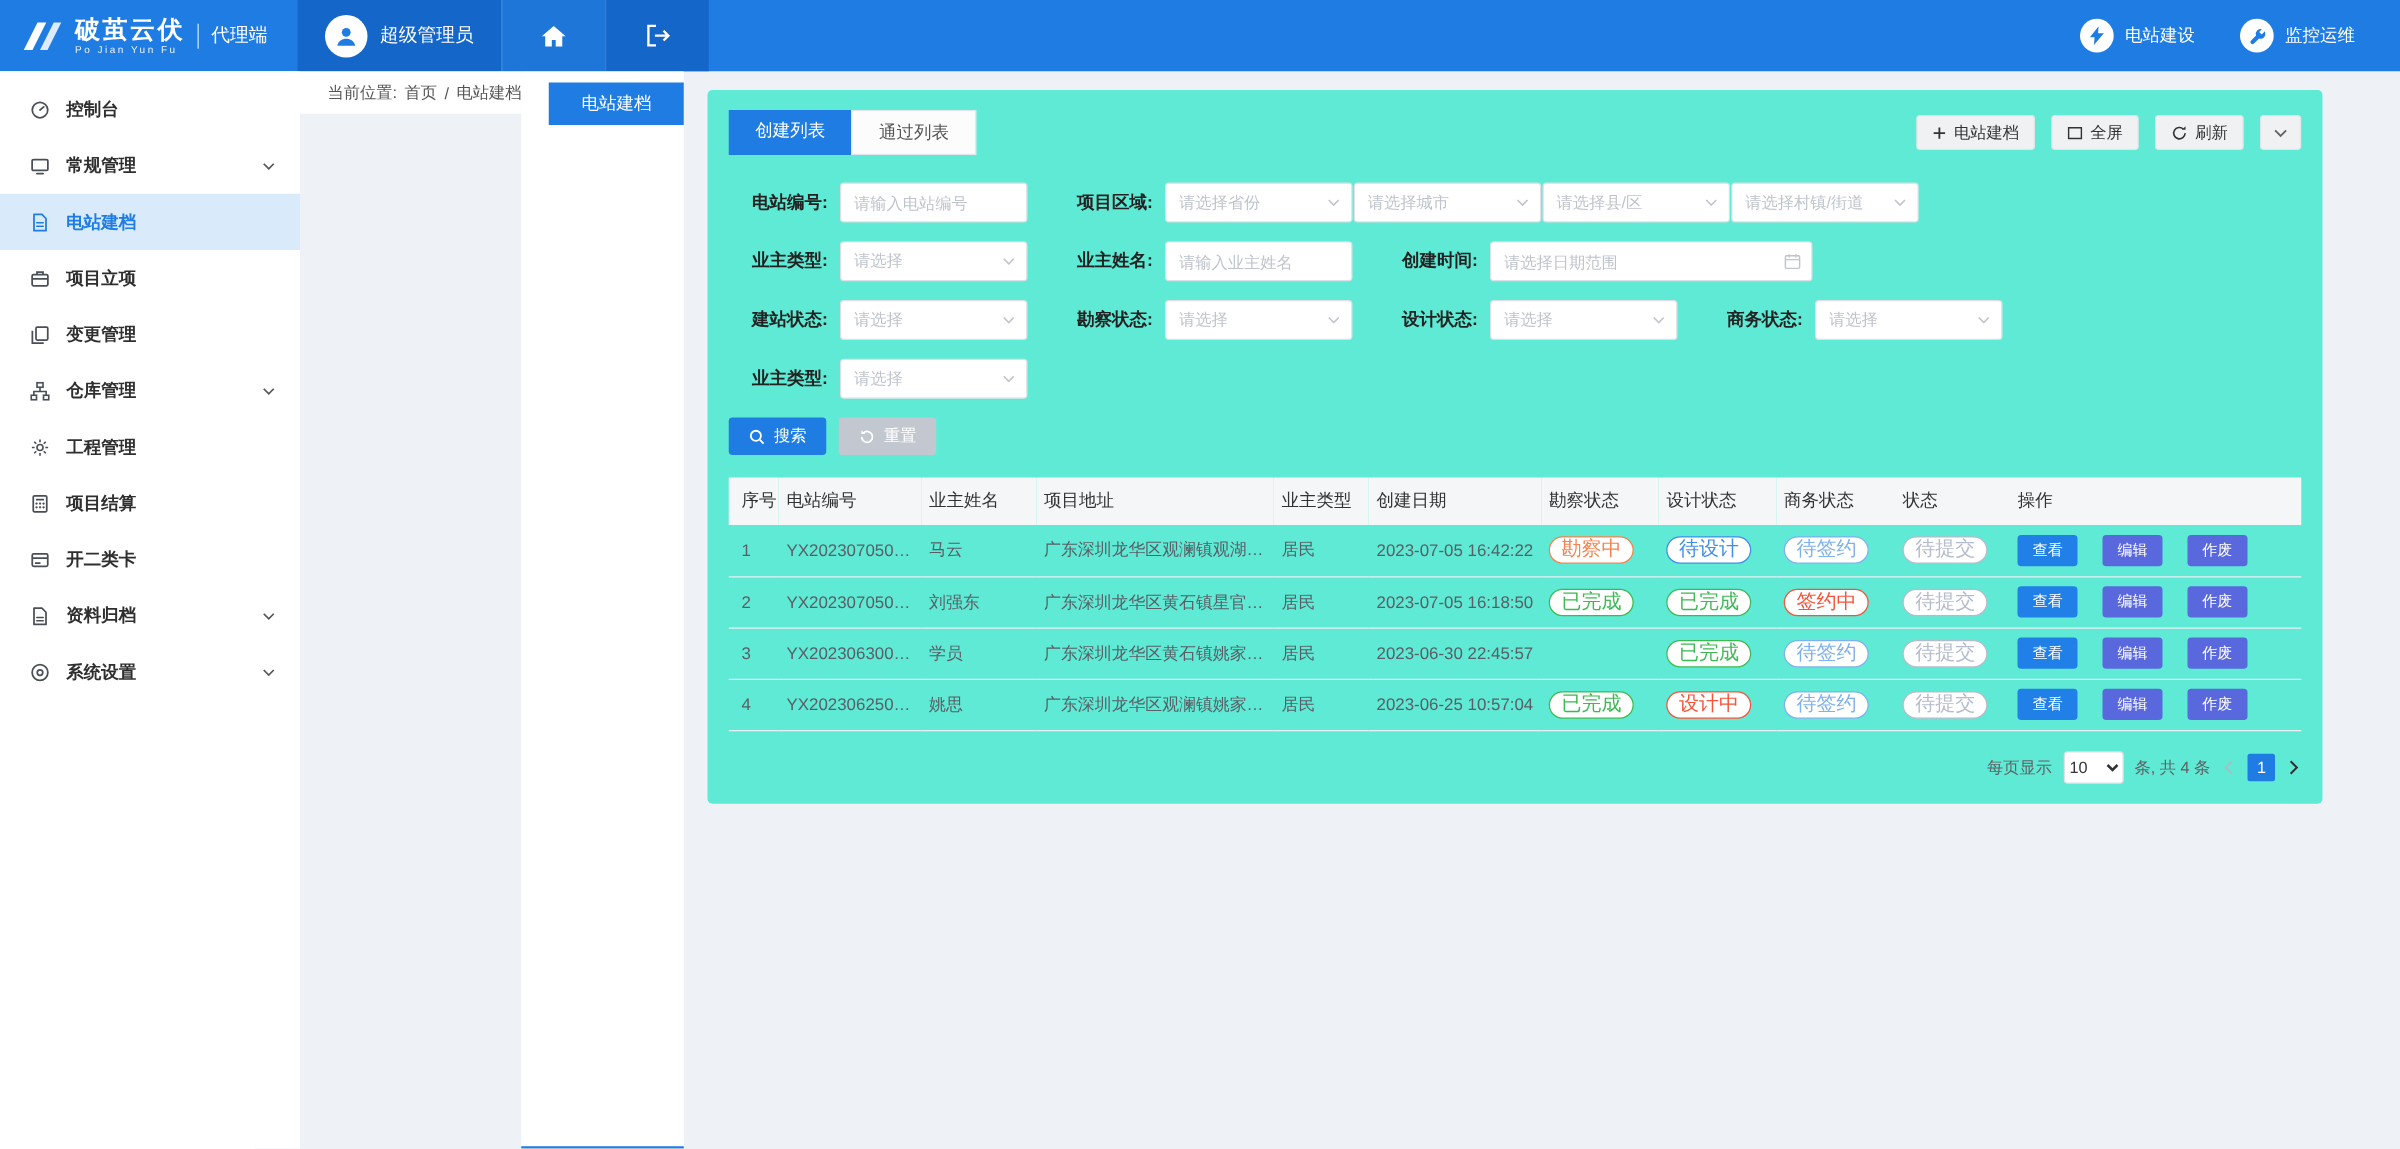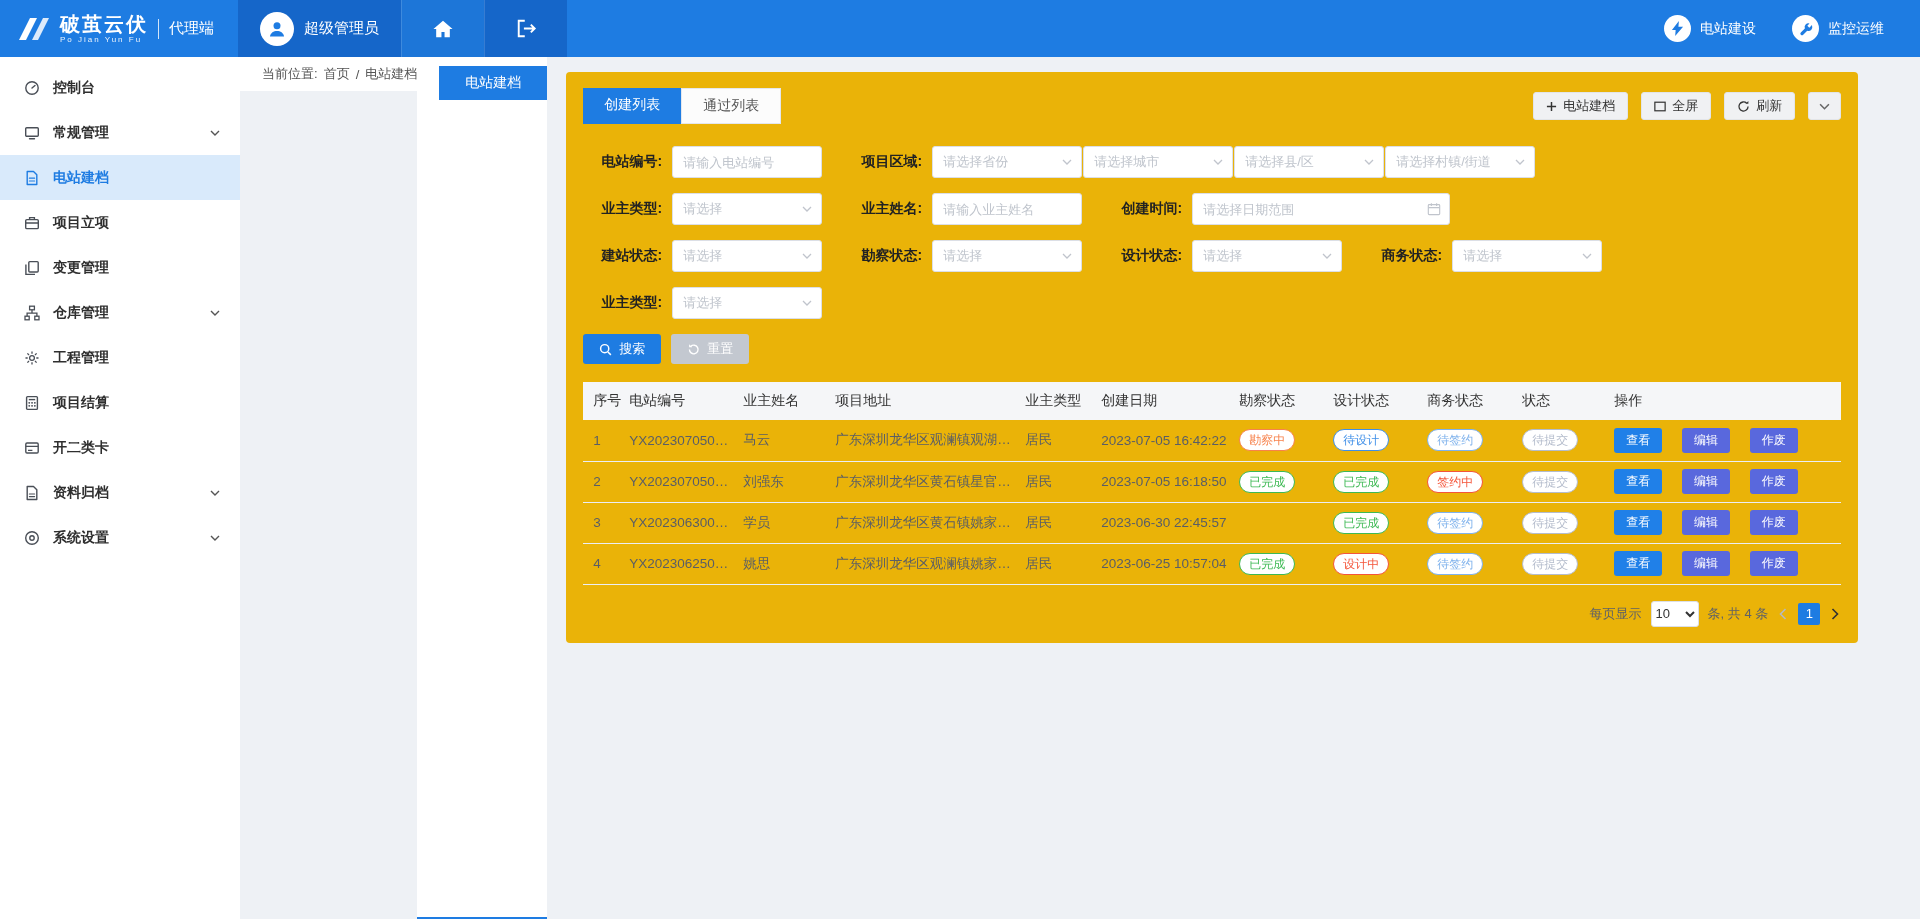--- a/index.html
+++ b/index.html
@@ -35,21 +35,21 @@
   .main{flex:1;display:flex;overflow:hidden}
 
   
   .breadcrumb{height:34px;background:#fff;display:flex;align-items:center;padding-left:22px;font-size:13px;color:#555;gap:6px}
   .breadcrumb .link{cursor:pointer}
   .tabstrip{background:#fff;padding:9px 0 0 22px;border-bottom:2px solid var(--c-accent,#1e7ce2)}
   .page-tab{display:inline-block;background:var(--c-accent,#1e7ce2);color:#fff;font-size:14px;padding:8px 26px;cursor:pointer}
 
   
   .content{padding:15px 19px}
-  .card{background:#eab308;border-radius:4px;padding:16px 17px;min-height:545px}
+  .card{background:#5eead4;border-radius:4px;padding:16px 17px;min-height:545px}
   .card-top{display:flex;justify-content:space-between;align-items:center}
   .tabs2{display:flex}
   .tab2{padding:8px 21px;font-size:14px;cursor:pointer}
   .tab2.active{background:var(--c-accent,#1e7ce2);color:#fff}
   .tab2.inactive{background:#fcfcfc;border:1px solid #e4e7ed;color:#555}
   .toolbar{display:flex;gap:13px}
   .tbtn{display:flex;align-items:center;gap:6px;background:#f0f1f3;border:1px solid #e3e5e8;border-radius:3px;padding:0 12px;height:28px;font-size:13px;color:#333;cursor:pointer;white-space:nowrap}
   .tbtn.sm{padding:0 10px}
 
   
@@ -69,21 +69,21 @@
   .actions{display:flex;gap:10px;margin:5px 0 18px}
   .abtn{display:flex;align-items:center;gap:7px;border:none;border-radius:3px;height:30px;padding:12px 16px;font-size:13px;color:#fff;cursor:pointer}
   .btn-search{background:var(--c-accent,#1e7ce2)}
   .btn-reset{background:#c3c8d0}
 
   
   table{border-collapse:collapse;table-layout:fixed;width:1258px}
   thead th{background:#f5f6f8;height:38px;text-align:left;padding:0 6px;font-weight:normal;font-size:14px;color:#333;white-space:nowrap}
   tbody td{height:41px;padding:0 6px;font-size:13.5px;color:#5a5e66;border-bottom:1px solid #ebeef5;white-space:nowrap;overflow:hidden;text-overflow:ellipsis}
   th:first-child,td:first-child{padding-left:10px}
-  .badge{display:inline-block;min-width:56px;text-align:right;font-size:12px;line-height:20px;border:1px solid;border-radius:11px;padding:0 9px;background:#fff}
+  .badge{display:inline-block;min-width:56px;text-align:right;font-size:16px;line-height:20px;border:1px solid;border-radius:11px;padding:0 9px;background:#fff}
   .b-orange{color:var(--c-orange,#f7824c);border-color:var(--c-orange,#f7824c)}
   .b-red{color:var(--c-red,#f4553a);border-color:var(--c-red,#f4553a)}
   .b-green{color:var(--c-green,#3eb954);border-color:var(--c-green,#3eb954)}
   .b-blue{color:var(--c-blue,#3f8fe8);border-color:var(--c-blue,#3f8fe8)}
   .b-lightblue{color:var(--c-lightblue,#7fb2ec);border-color:var(--c-lightblue,#7fb2ec)}
   .b-gray{color:var(--c-gray,#b4bccc);border-color:var(--c-gray,#b4bccc)}
   .op{border:none;color:#fff;font-size:12px;border-radius:3px;padding:4px 12px;margin-right:16px;cursor:pointer}
   .op.view{background:var(--c-view,#2080e8)}
   .op.edit,.op.void{background:var(--c-edit,#5968dd)}
 

